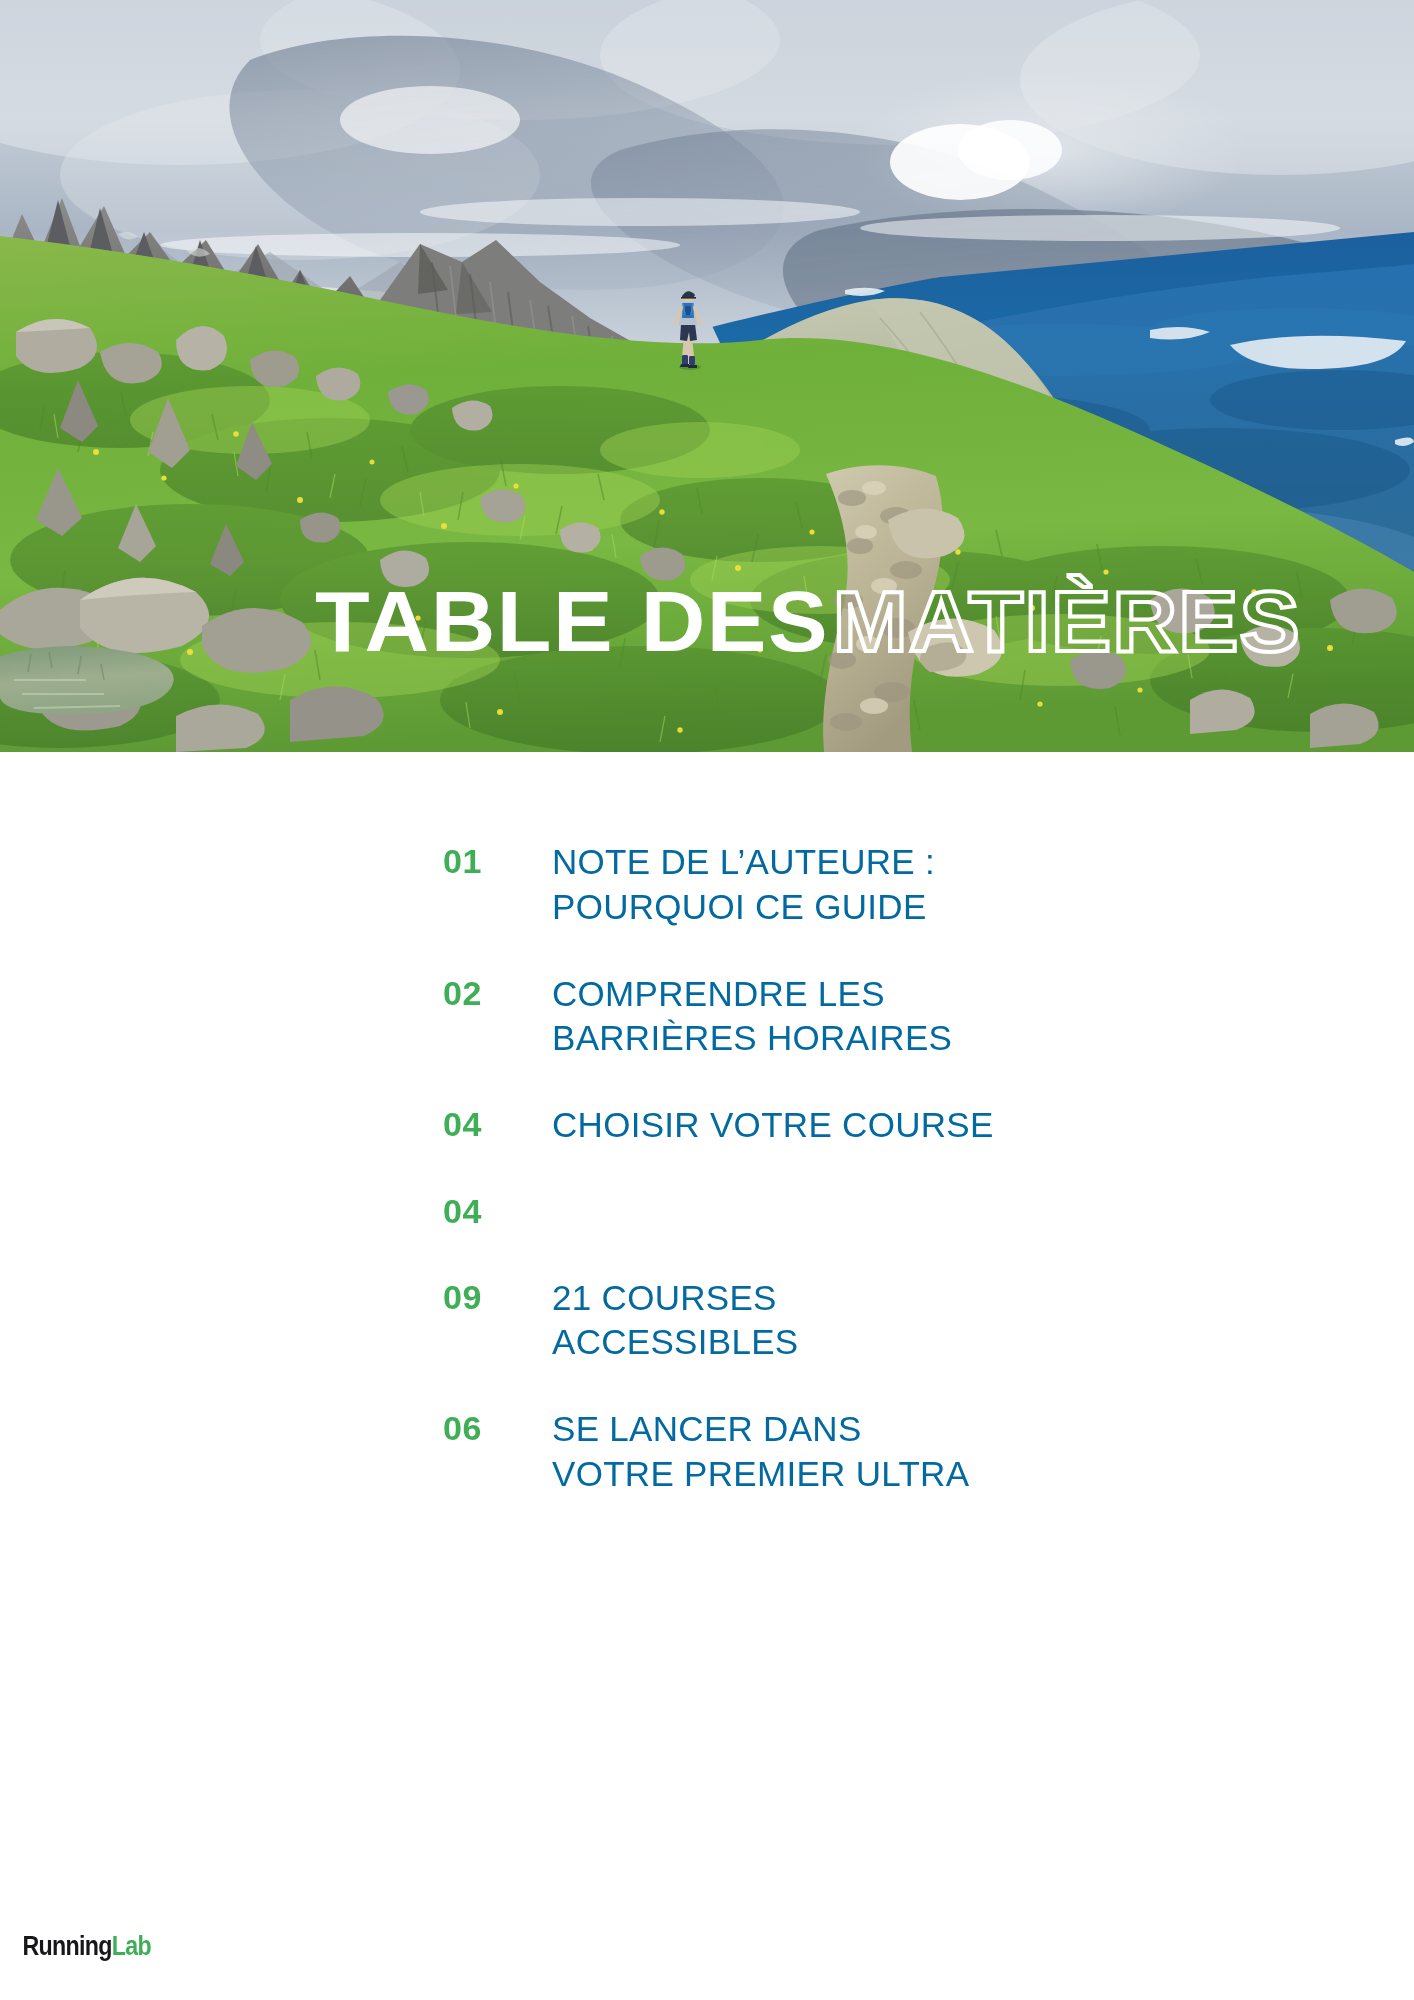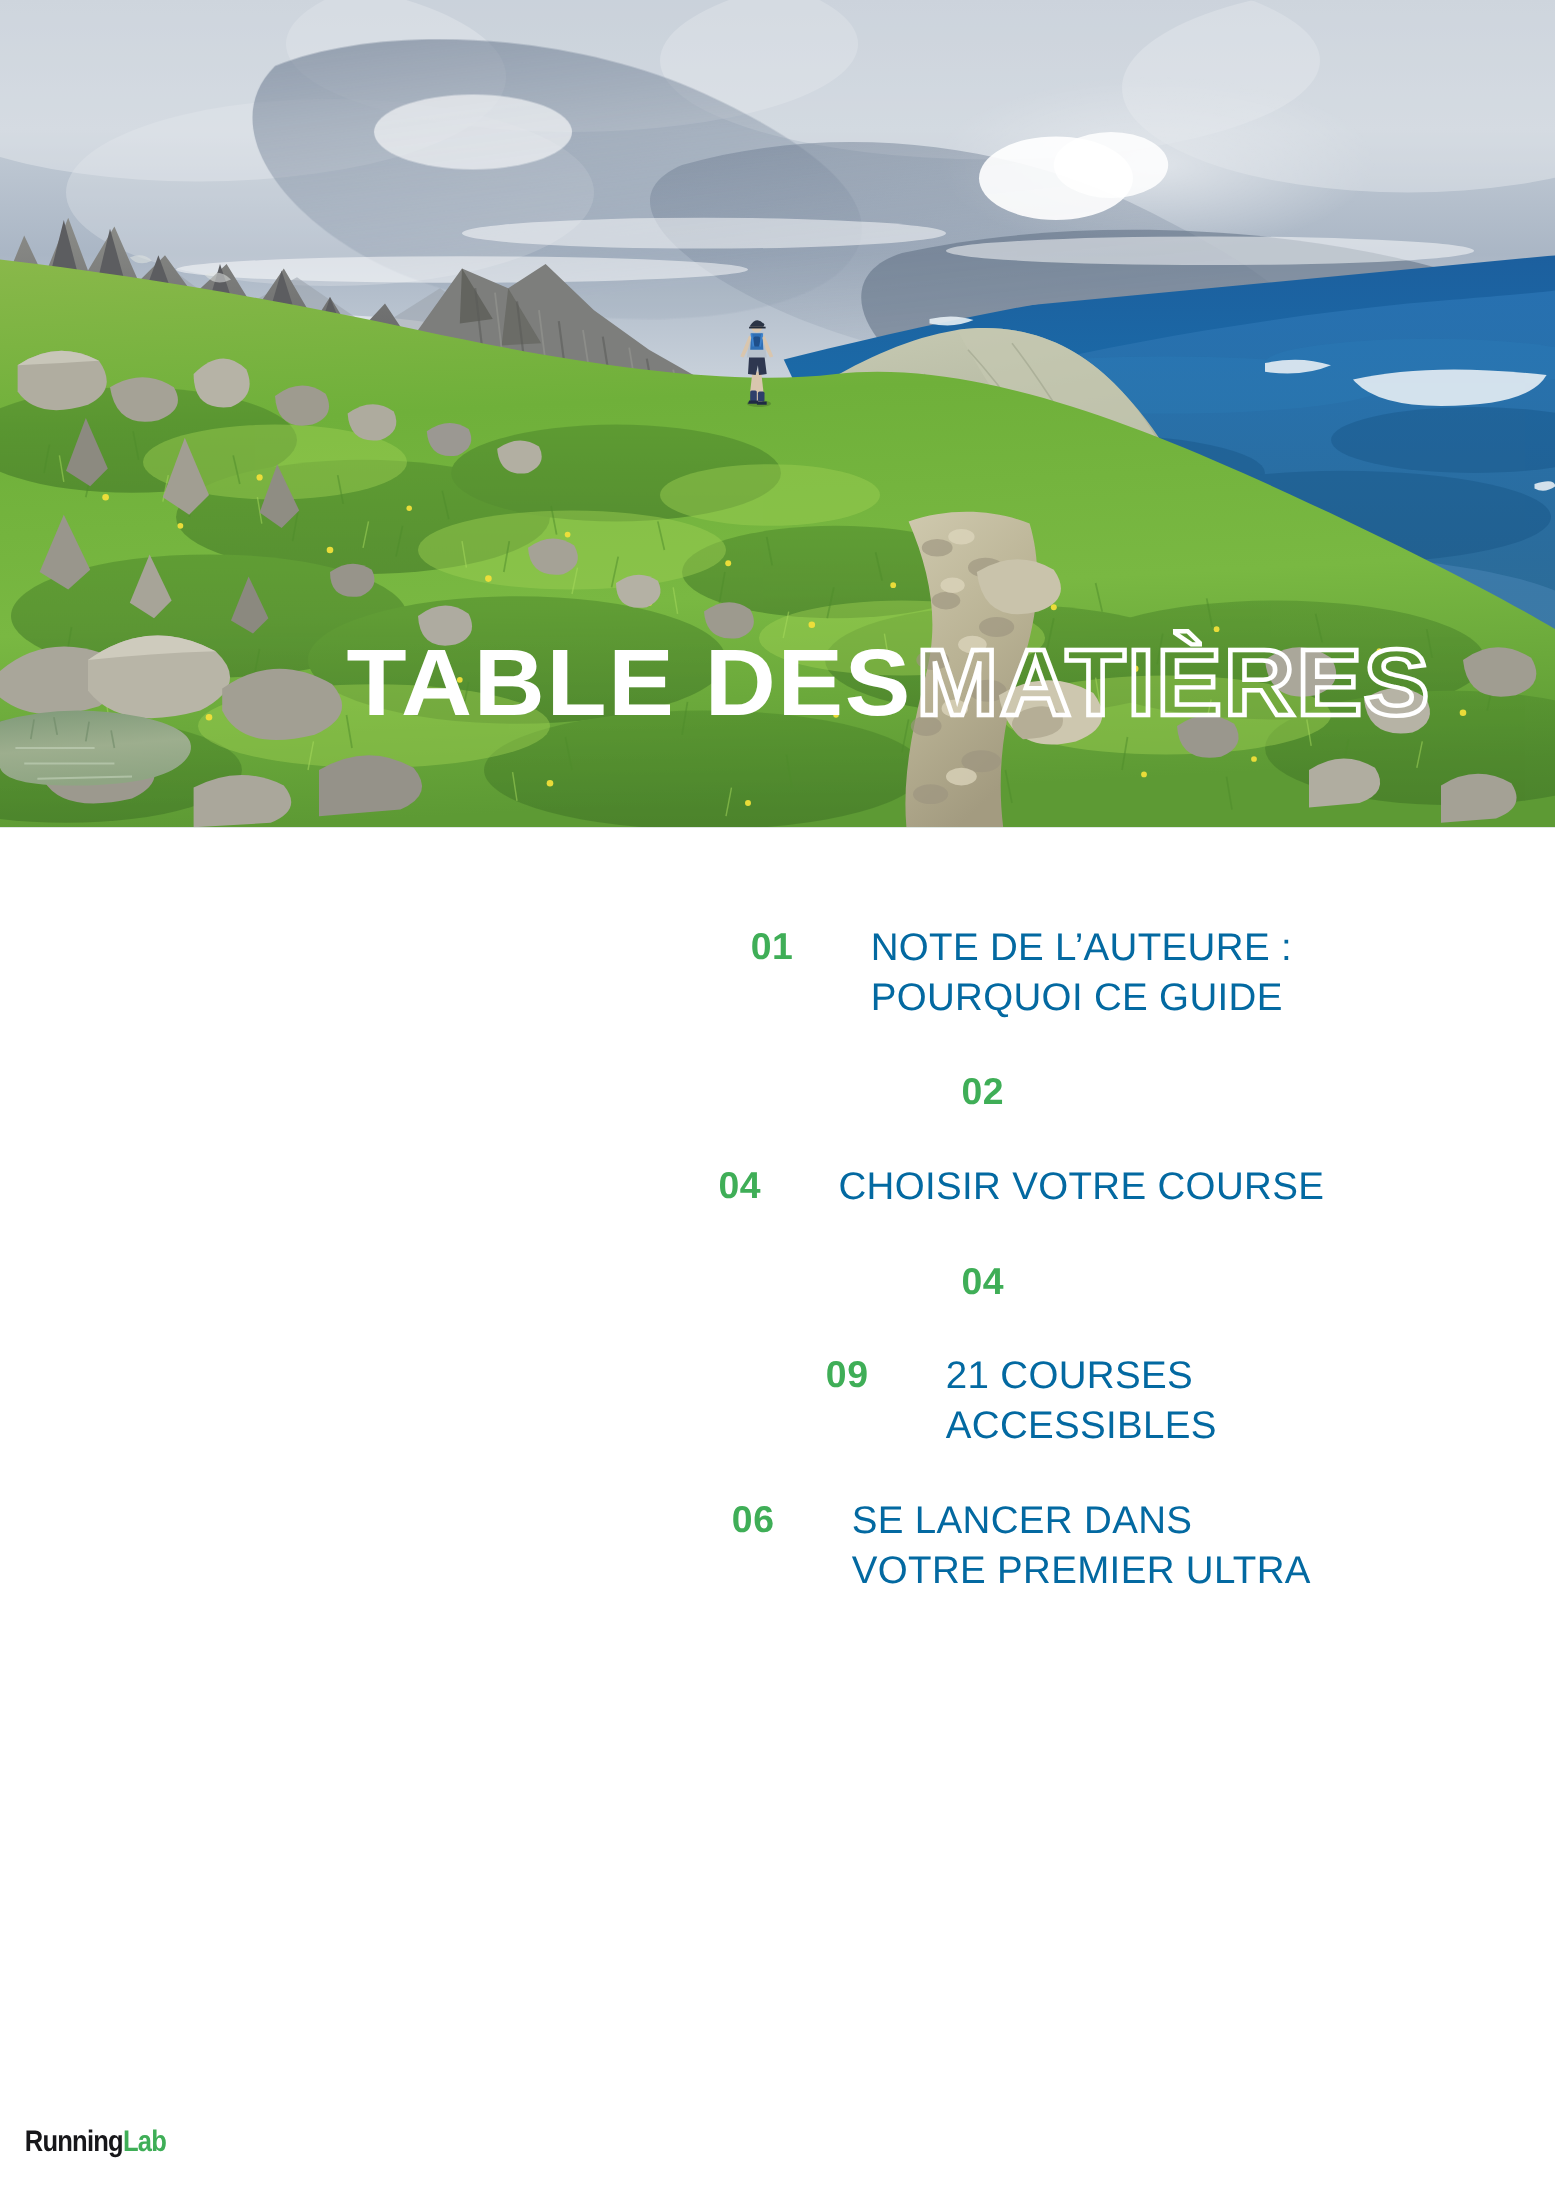--- a/index.html
+++ b/index.html
@@ -55,21 +55,20 @@
     position:absolute;
     left:0;
     top:840px;
     width:1414px;
   }
   .toc-item {
     display:flex;
     align-items:flex-start;
     padding:0 0 0 443px;
     margin-bottom:42px;
-    justify-content:center;
   }
   .toc-num {
     font-size:34px;
     font-weight:bold;
     color:#3FAE57;
     width:109px;
     flex:0 0 109px;
     line-height:1.28;
     letter-spacing:0.5px;
   }
@@ -557,20 +556,22 @@
 <div class="toc">
 
   <div class="toc-item">
     <div class="toc-num">01</div>
     <div class="toc-label">NOTE DE L’AUTEURE :
 POURQUOI CE GUIDE</div>
   </div>
 
   <div class="toc-item">
     <div class="toc-num">02</div>
+    <div class="toc-label">COMPRENDRE LES
+BARRIÈRES HORAIRES</div>
   </div>
 
   <div class="toc-item">
     <div class="toc-num">04</div>
     <div class="toc-label">CHOISIR VOTRE COURSE</div>
   </div>
 
   <div class="toc-item">
     <div class="toc-num">04</div>
   </div>

